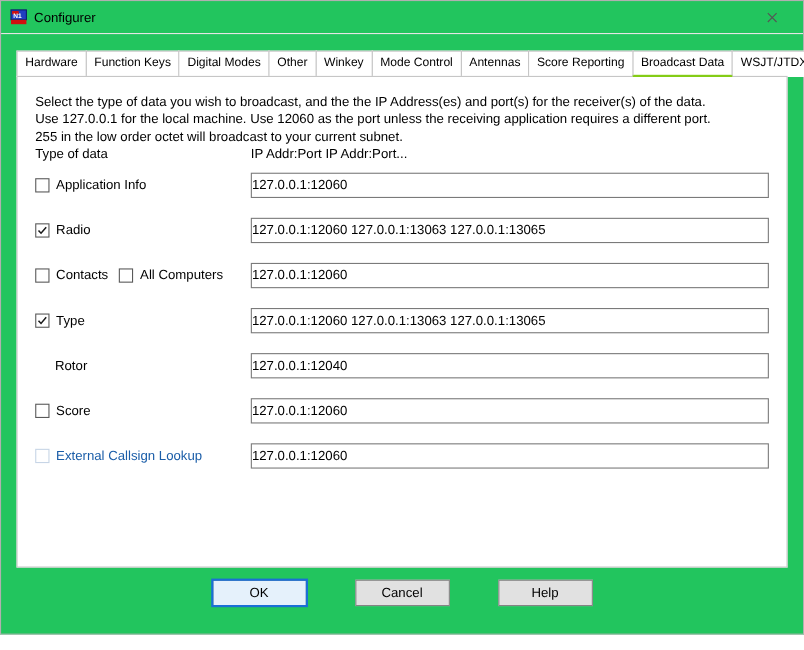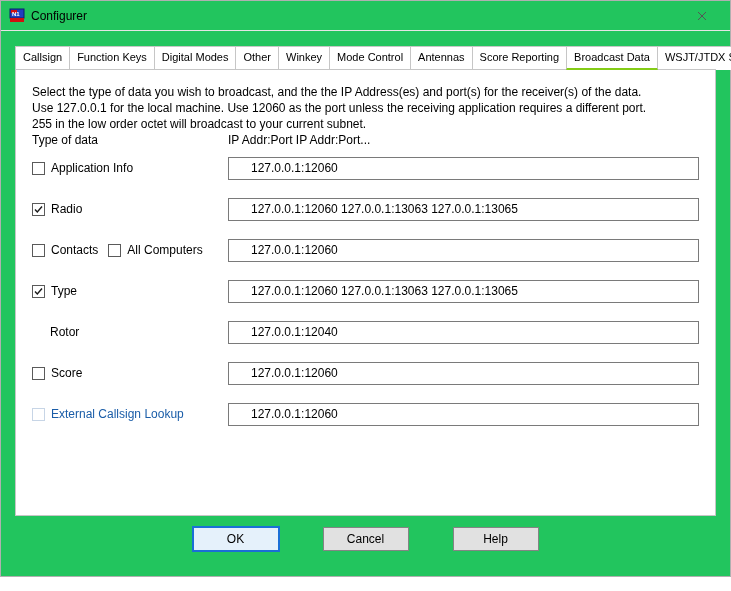--- a/index.html
+++ b/index.html
@@ -97,21 +97,21 @@
     flex: 0 0 auto;
   }
   .checkbox.dim { border-color: #c7d5e6; }
   .checkbox svg { display: block; }
   .check-label { cursor: default; }
   .check-label.dim { color: #1a5da8; }
   .textfield {
     flex: 1;
     height: 23px;
     border: 1px solid #7a7a7a;
-    padding: 2px 22px;
+    padding: 2px 0;
     font: inherit;
     background: #fff;
     color: #000;
     outline: none;
   }
   .button-row {
     height: 46px;
     display: flex; align-items: center; justify-content: center;
     gap: 44px;
   }
@@ -148,21 +148,21 @@
     <span class="close">
       <svg width="10" height="10" viewBox="0 0 10 10">
         <path d="M1 1 L9 9 M9 1 L1 9" stroke="#555" stroke-width="1"></path>
       </svg>
     </span>
   </div>
 
   <div class="client">
 
     <div class="tabstrip">
-      <div class="tab">Callsign</div>
+      <div class="tab">Hardware</div>
       <div class="tab">Function Keys</div>
       <div class="tab">Digital Modes</div>
       <div class="tab">Other</div>
       <div class="tab">Winkey</div>
       <div class="tab">Mode Control</div>
       <div class="tab">Antennas</div>
       <div class="tab">Score Reporting</div>
       <div class="tab active">Broadcast Data</div>
       <div class="tab">WSJT/JTDX Setup</div>
     </div>

